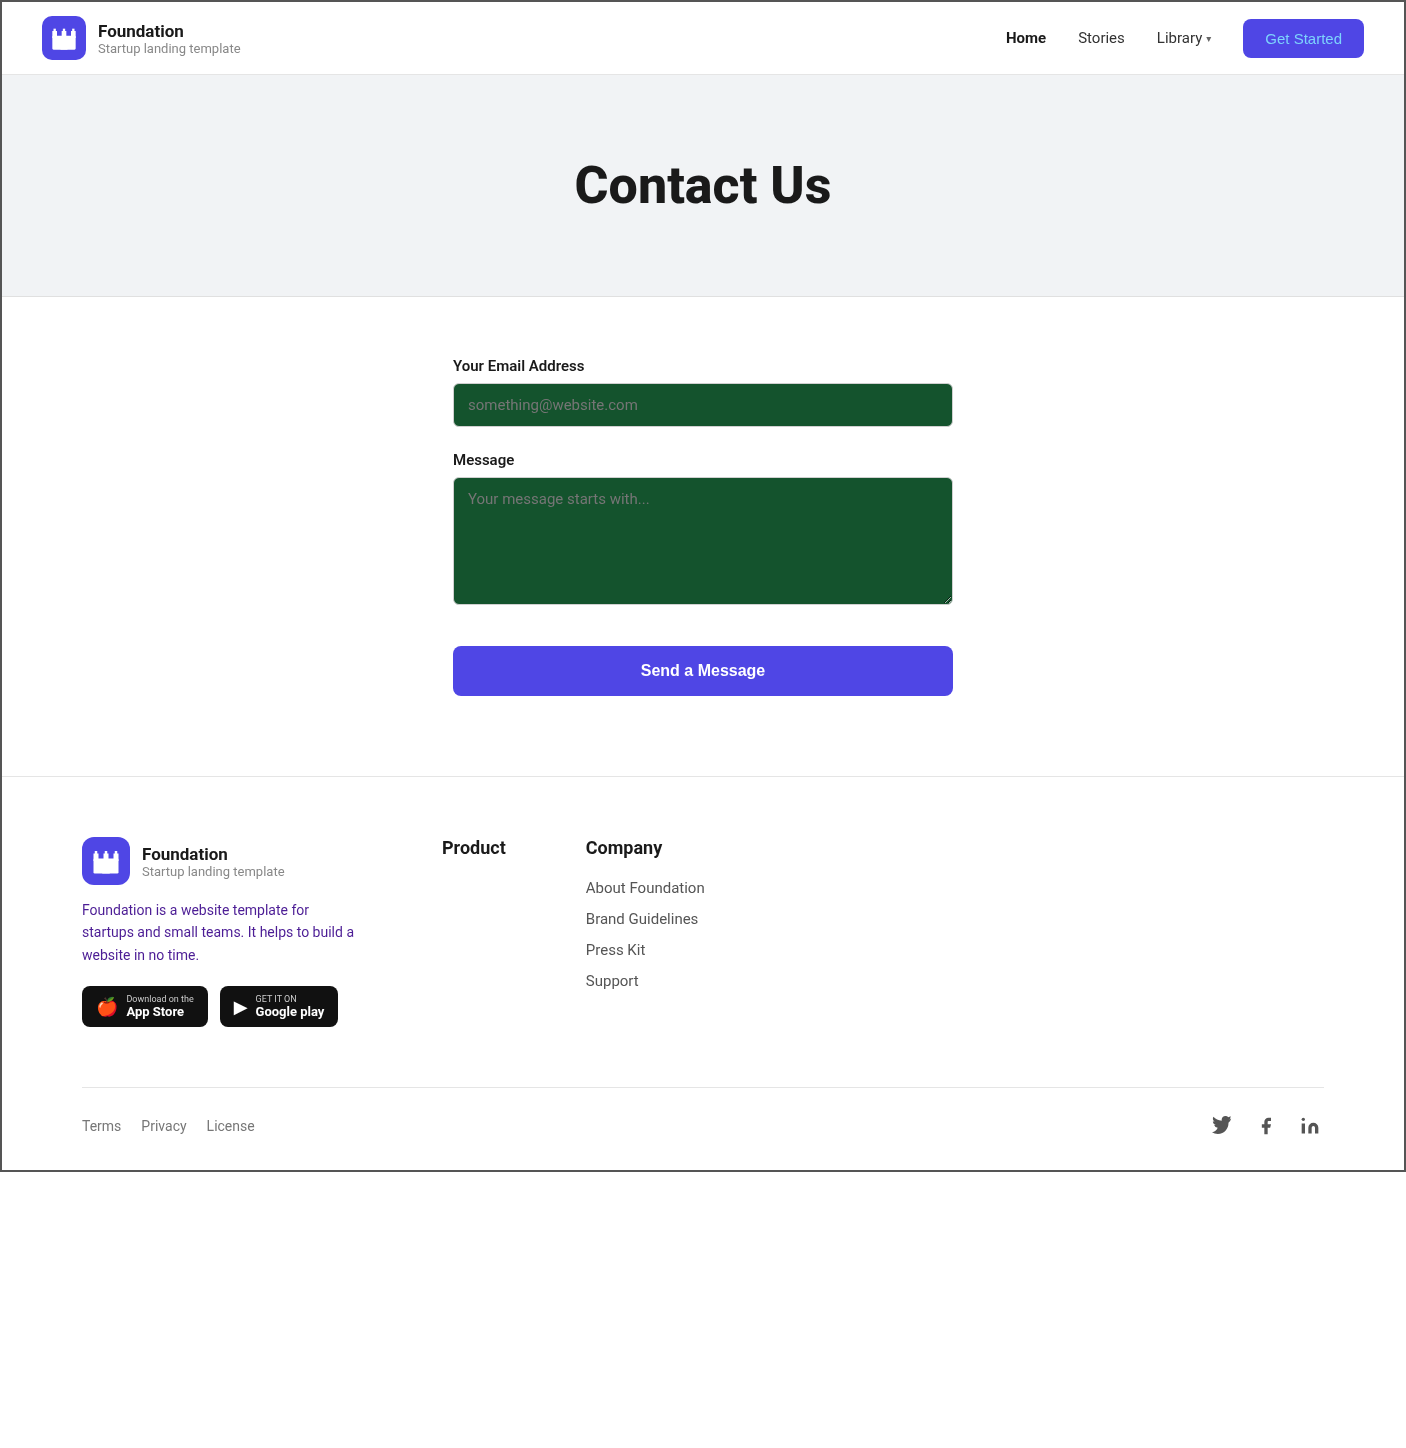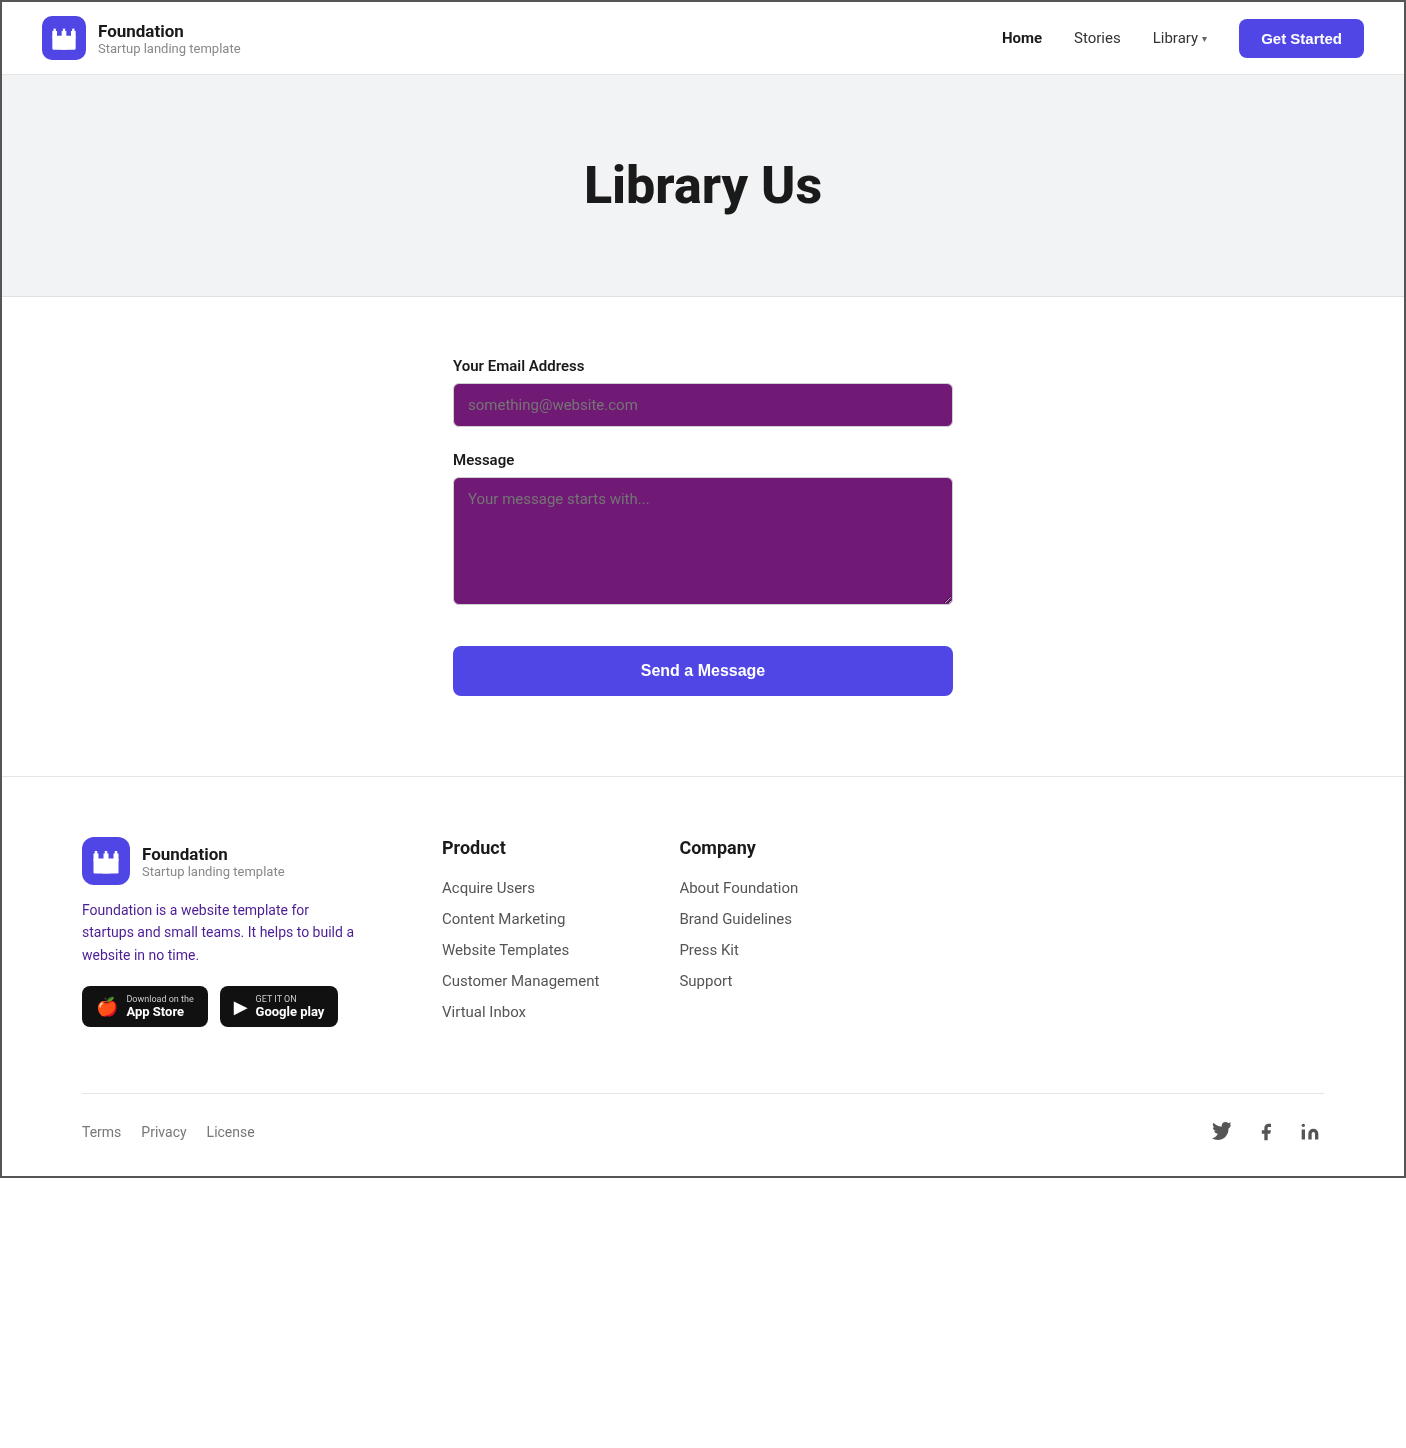--- a/index.html
+++ b/index.html
@@ -60,26 +60,26 @@
       display: flex;
       align-items: center;
       gap: 4px;
     }
     .nav-links .library-link .chevron {
       font-size: 10px;
       color: #666;
     }
     .btn-get-started {
       background: #4f46e5;
-      color: #ffffff;
+      color: #7dd3fc;
       border: none;
       border-radius: 8px;
       padding: 11px 22px;
       font-size: 15px;
-      font-weight: 700;
+      font-weight: 400;
       cursor: pointer;
     }
 
     
     .hero-section {
       background: #f1f3f5;
       text-align: center;
       padding: 80px 40px;
       border-bottom: 1px solid #e0e0e0;
     }
@@ -112,21 +112,21 @@
     }
     .form-group input,
     .form-group textarea {
       width: 100%;
       border: 1px solid #d0d0d0;
       border-radius: 6px;
       padding: 12px 14px;
       font-size: 15px;
       color: #999;
       outline: none;
-      background: #701a75;
+      background: #14532d;
       font-family: inherit;
     }
     .form-group textarea {
       height: 128px;
       resize: vertical;
     }
     .btn-send {
       width: 100%;
       background: #4f46e5;
       color: #fff;
@@ -284,21 +284,21 @@
     <a href="#">Stories</a>
     <a href="#" class="library-link">
       <span>Library</span>
       <span class="chevron">▾</span>
     </a>
   </div>
   <button class="btn-get-started">Get Started</button>
 </nav>
 
 <section class="hero-section">
-  <h1>Library Us</h1>
+  <h1>Contact Us</h1>
 </section>
 
 <section class="form-section">
   <div class="form-container">
     <div class="form-group">
       <label>Your Email Address</label>
       <input type="email" placeholder="something@website.com" style="">
     </div>
     <div class="form-group">
       <label>Message</label>
@@ -344,27 +344,20 @@
             <span class="badge-text-small">GET IT ON</span>
             <span class="badge-text-big">Google play</span>
           </div>
         </a>
       </div>
     </div>
 
     <div class="footer-cols">
       <div class="footer-col">
         <h3>Product</h3>
-        <ul id="product-list">
-            <li><a href="#">Acquire Users</a></li>
-            <li><a href="#">Content Marketing</a></li>
-            <li><a href="#">Website Templates</a></li>
-            <li><a href="#">Customer Management</a></li>
-            <li><a href="#">Virtual Inbox</a></li>
-          </ul>
       </div>
       <div class="footer-col">
         <h3>Company</h3>
         <ul id="company-list">
             <li><a href="#">About Foundation</a></li>
             <li><a href="#">Brand Guidelines</a></li>
             <li><a href="#">Press Kit</a></li>
             <li><a href="#">Support</a></li>
           </ul>
       </div>

